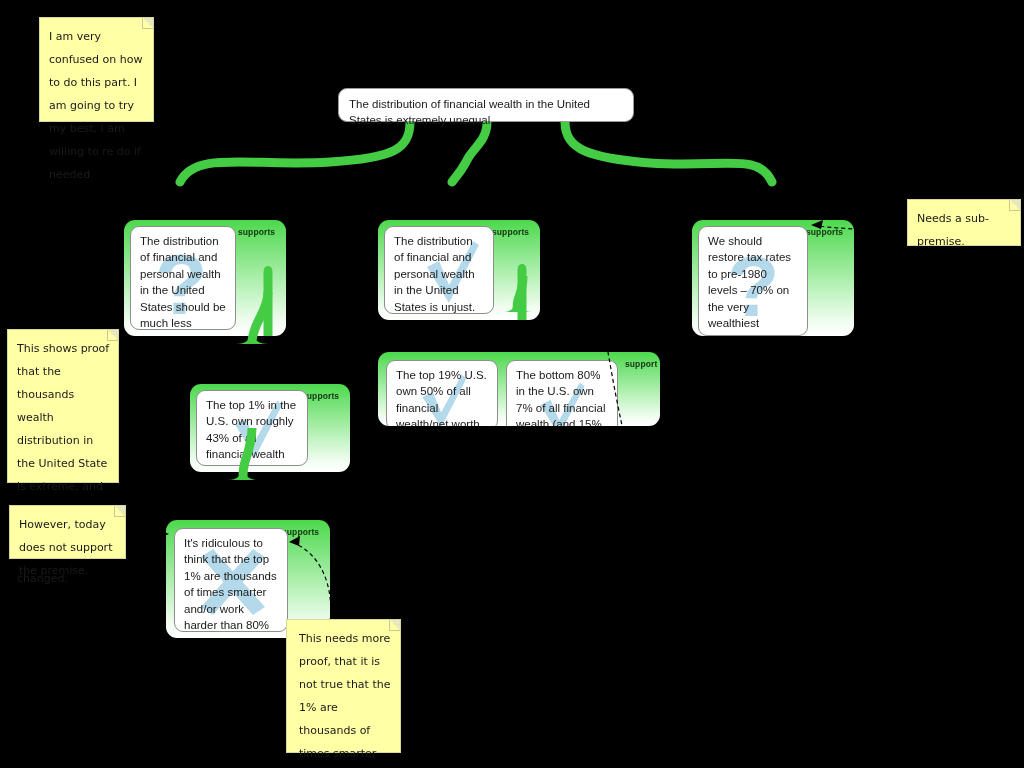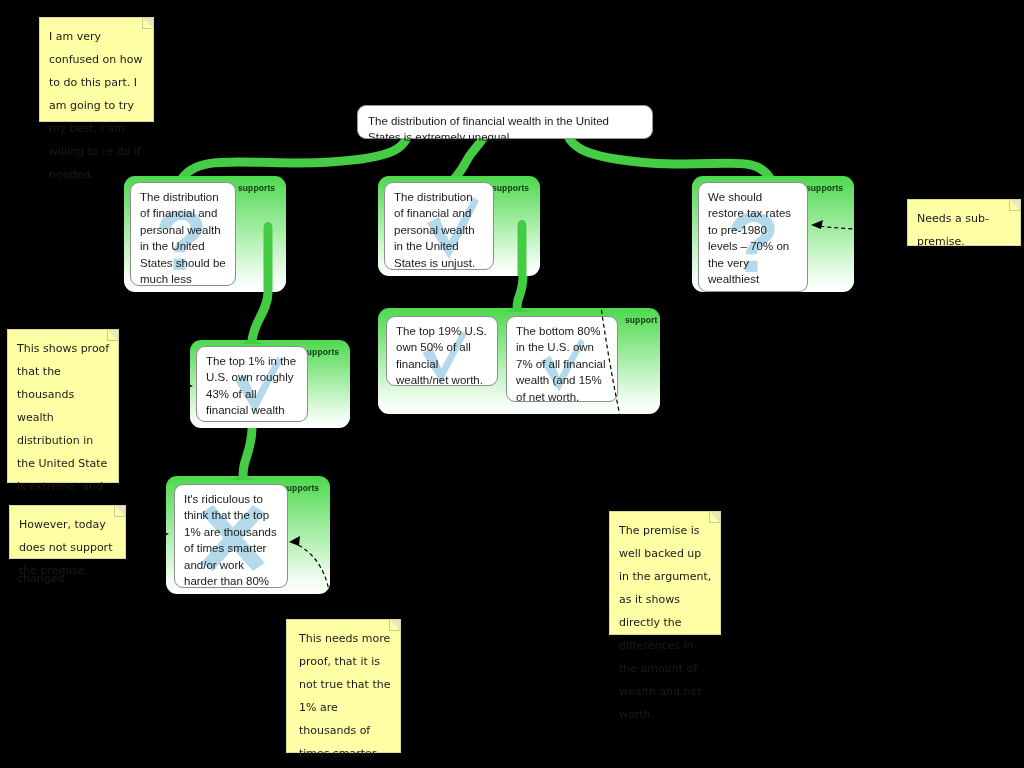--- a/index.html
+++ b/index.html
@@ -56,20 +56,21 @@
   }
 
   
   .node {
     position: absolute;
     border-radius: 11px;
     box-sizing: border-box;
     background: linear-gradient(to bottom, #4cd94c 0%, #6fe06f 18%, #b9f2b9 58%, #f2fdf2 88%, #ffffff 100%);
     z-index: 20;
     overflow: hidden;
+    margin-top: 44px;
   }
   .node .support-label {
     position: absolute;
     top: 7px;
     font-size: 8.5px;
     font-weight: bold;
     color: #123412;
     letter-spacing: 0.1px;
     white-space: nowrap;
   }
@@ -139,21 +140,21 @@
 
   <svg id="links" viewBox="0 0 1024 768" width="1024" height="768">
 
     <path d="M 410,122 C 410,150 392,158 330,162 C 250,167 196,150 180,182" fill="none" stroke="#44cc44" stroke-width="9" stroke-linecap="round"></path>
 
     <path d="M 487,122 C 487,142 472,148 466,162 C 460,173 458,174 452,182" fill="none" stroke="#44cc44" stroke-width="9" stroke-linecap="round"></path>
 
     <path d="M 565,122 C 565,150 590,158 650,163 C 726,168 758,152 772,182" fill="none" stroke="#44cc44" stroke-width="9" stroke-linecap="round"></path>
   </svg>
 
-  <div class="root-card" style="left:357px; top:88px; width:296px; height:34px;margin-top:17px;">
+  <div class="root-card" style="left:338px; top:88px; width:296px; height:34px;">
     <div class="txt">The distribution of financial wealth in the United States is extremely unequal.</div>
   </div>
 
   <div class="node" style="left:124px; top:176px; width:162px; height:116px;">
     <span class="support-label" style="left:114px;">supports</span>
 
     <svg style="position:absolute; left:0; top:0;" width="162" height="116" viewBox="0 0 162 116">
       <path d="M 144,46 C 141,46 139.5,48 139.5,53 L 139.5,116 L 148.5,116 L 148.5,53 C 148.5,48 147,46 144,46 Z" fill="#44cc44"></path>
     </svg>
     <div class="prop" style="left:6px; top:6px; width:106px; height:104px;">
@@ -193,21 +194,21 @@
     <div class="prop" style="left:6px; top:6px; width:112px; height:76px;">
       <span class="mark mark-check" style="left:30px; top:8px;">
         <svg width="58" height="62" viewBox="0 0 62 68">
           <path d="M 8,28 L 20,22 L 30,46 L 54,2 L 60,6 L 30,64 Z" fill="#b4d9ea"></path>
         </svg>
       </span>
       <div class="txt">The top 1% in the U.S. own roughly 43% of all financial wealth (and 34% of all net worth).</div>
     </div>
   </div>
 
-  <div class="node" style="left:378px; top:308px; width:282px; height:106px;">
+  <div class="node" style="left:378px; top:308px; width:282px; height:74px;">
     <span class="support-label" style="left:247px;">support</span>
     <div class="prop" style="left:8px; top:8px; width:112px; height:70px;">
       <span class="mark mark-check" style="left:28px; top:12px;">
         <svg width="54" height="58" viewBox="0 0 62 68">
           <path d="M 8,28 L 20,22 L 30,46 L 54,2 L 60,6 L 30,64 Z" fill="#b4d9ea"></path>
         </svg>
       </span>
       <div class="txt">The top 19% U.S. own 50% of all financial wealth/net worth.</div>
     </div>
     <div class="prop" style="left:128px; top:8px; width:112px; height:86px;">
@@ -276,23 +277,19 @@
   <div class="sticky" style="left:10px; top:506px; width:115px; height:52px;">
     <div class="fold"></div>
     <div class="txt">However, today does not support the premise.</div>
   </div>
 
   <div class="sticky" style="left:287px; top:620px; width:113px; height:132px;padding-left:12px;">
     <div class="fold"></div>
     <div class="txt">This needs more proof, that it is not true that the 1% are thousands of times smarter and work harder. It does not back up the premise.</div>
   </div>
 
-  <div class="sticky" style="left:610px; top:512px; width:110px; height:122px;">
-    <div class="fold"></div>
-    <div class="txt">The premise is well backed up in the argument, as it shows directly the differences in the amount of wealth and net worth.</div>
-  </div>
 
   <div class="sticky" style="left:908px; top:200px; width:112px; height:45px;">
     <div class="fold"></div>
     <div class="txt">Needs a sub-premise.</div>
   </div>
 
 </div>
 
 </body></html>

